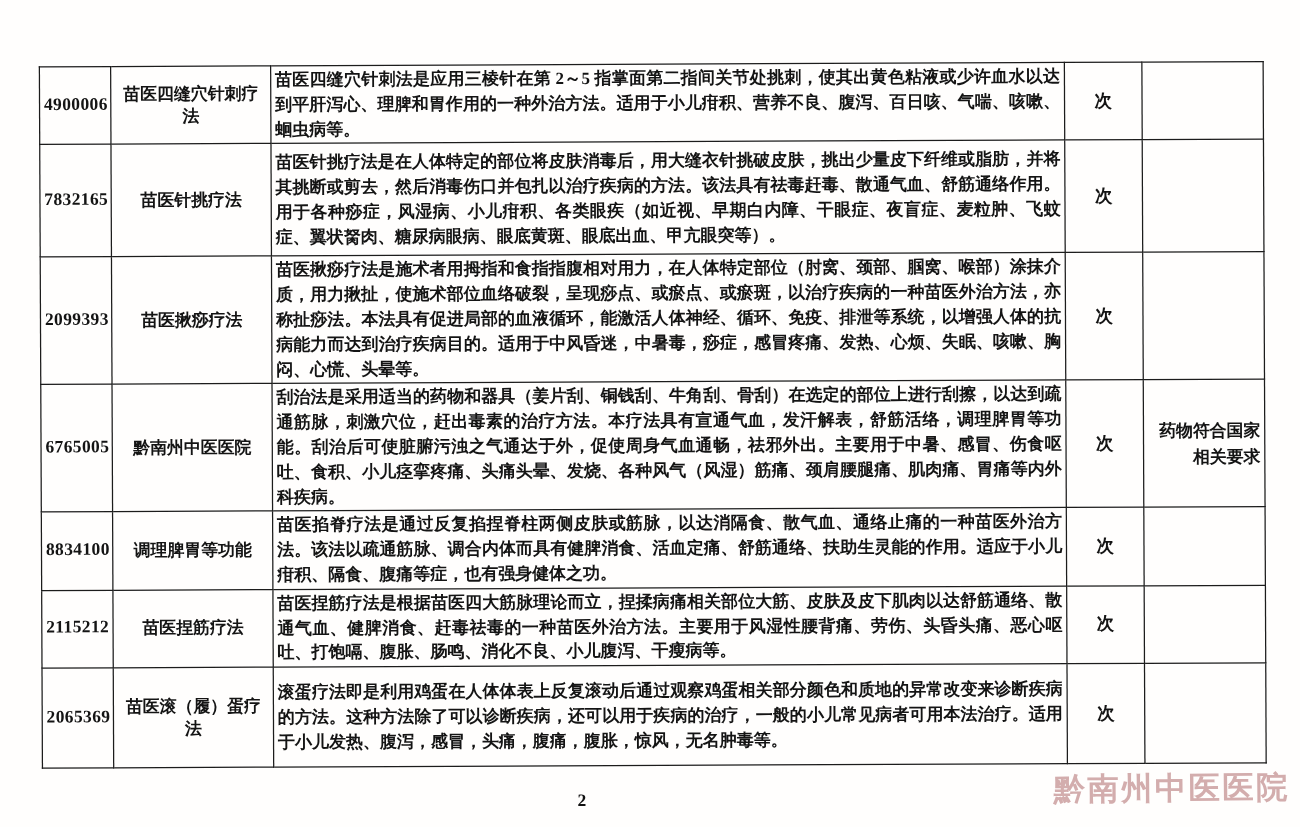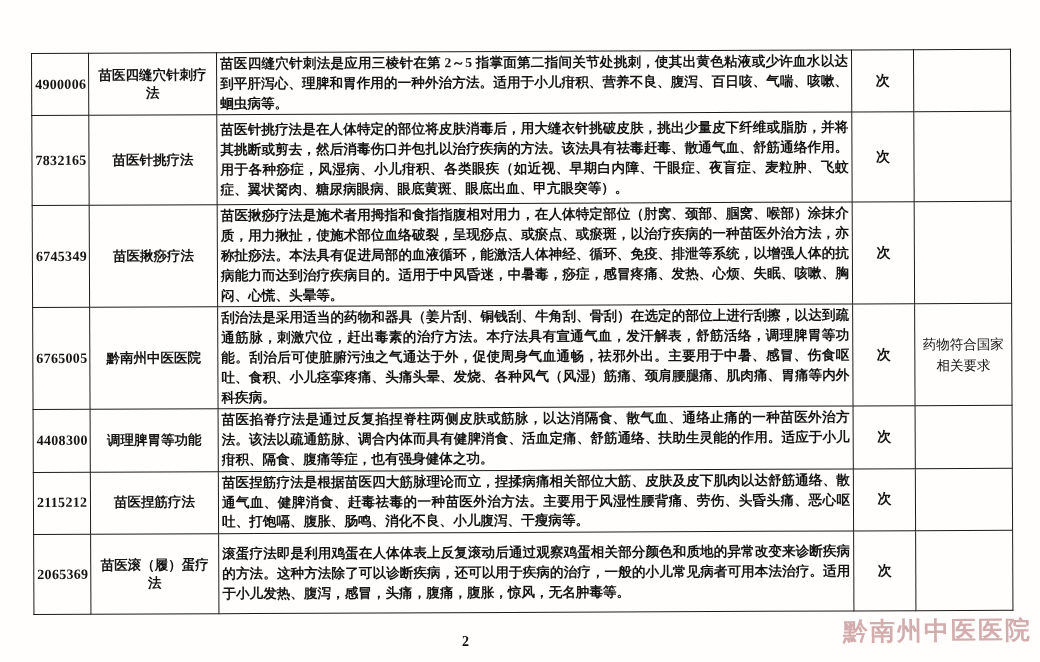--- a/index.html
+++ b/index.html
@@ -68,22 +68,22 @@
     text-justify: inter-ideograph;
     vertical-align: middle;
     padding: 2px 5px 2px 5px;
   }
   td.cell-unit {
     text-align: center;
     font-weight: 700;
     font-size: 14px;
   }
   td.cell-note {
-    text-align: center;
-    font-weight: 400;
+    text-align: right;
+    font-weight: 700;
     font-size: 13.5px;
     line-height: 21px;
     padding: 2px 6px;
   }
   .page-number {
     position: absolute;
     left: 462px;
     top: 634px;
     font-size: 14px;
     font-weight: 700;
@@ -128,35 +128,35 @@
           <td class="cell-note"></td>
         </tr>
         <tr style="height:90px;">
           <td class="cell-code">7832165</td>
           <td class="cell-name">苗医针挑疗法</td>
           <td class="cell-desc">苗医针挑疗法是在人体特定的部位将皮肤消毒后，用大缝衣针挑破皮肤，挑出少量皮下纤维或脂肪，并将其挑断或剪去，然后消毒伤口并包扎以治疗疾病的方法。该法具有祛毒赶毒、散通气血、舒筋通络作用。用于各种痧症，风湿病、小儿疳积、各类眼疾（如近视、早期白内障、干眼症、夜盲症、麦粒肿、飞蚊症、翼状胬肉、糖尿病眼病、眼底黄斑、眼底出血、甲亢眼突等）。</td>
           <td class="cell-unit">次</td>
           <td class="cell-note"></td>
         </tr>
         <tr style="height:100px;">
-          <td class="cell-code">6745349</td>
+          <td class="cell-code">2099393</td>
           <td class="cell-name">苗医揪痧疗法</td>
           <td class="cell-desc">苗医揪痧疗法是施术者用拇指和食指指腹相对用力，在人体特定部位（肘窝、颈部、腘窝、喉部）涂抹介质，用力揪扯，使施术部位血络破裂，呈现痧点、或瘀点、或瘀斑，以治疗疾病的一种苗医外治方法，亦称扯痧法。本法具有促进局部的血液循环，能激活人体神经、循环、免疫、排泄等系统，以增强人体的抗病能力而达到治疗疾病目的。适用于中风昏迷，中暑毒，痧症，感冒疼痛、发热、心烦、失眠、咳嗽、胸闷、心慌、头晕等。</td>
           <td class="cell-unit">次</td>
           <td class="cell-note"></td>
         </tr>
         <tr style="height:93px;">
           <td class="cell-code">6765005</td>
           <td class="cell-name">黔南州中医医院</td>
           <td class="cell-desc">刮治法是采用适当的药物和器具（姜片刮、铜钱刮、牛角刮、骨刮）在选定的部位上进行刮擦，以达到疏通筋脉，刺激穴位，赶出毒素的治疗方法。本疗法具有宣通气血，发汗解表，舒筋活络，调理脾胃等功能。刮治后可使脏腑污浊之气通达于外，促使周身气血通畅，祛邪外出。主要用于中暑、感冒、伤食呕吐、食积、小儿痉挛疼痛、头痛头晕、发烧、各种风气（风湿）筋痛、颈肩腰腿痛、肌肉痛、胃痛等内外科疾病。</td>
           <td class="cell-unit">次</td>
           <td class="cell-note">药物符合国家相关要求</td>
         </tr>
         <tr style="height:62px;">
-          <td class="cell-code">4408300</td>
+          <td class="cell-code">8834100</td>
           <td class="cell-name">调理脾胃等功能</td>
           <td class="cell-desc">苗医掐脊疗法是通过反复掐捏脊柱两侧皮肤或筋脉，以达消隔食、散气血、通络止痛的一种苗医外治方法。该法以疏通筋脉、调合内体而具有健脾消食、活血定痛、舒筋通络、扶助生灵能的作用。适应于小儿疳积、隔食、腹痛等症，也有强身健体之功。</td>
           <td class="cell-unit">次</td>
           <td class="cell-note"></td>
         </tr>
         <tr style="height:62px;">
           <td class="cell-code">2115212</td>
           <td class="cell-name">苗医捏筋疗法</td>
           <td class="cell-desc">苗医捏筋疗法是根据苗医四大筋脉理论而立，捏揉病痛相关部位大筋、皮肤及皮下肌肉以达舒筋通络、散通气血、健脾消食、赶毒祛毒的一种苗医外治方法。主要用于风湿性腰背痛、劳伤、头昏头痛、恶心呕吐、打饱嗝、腹胀、肠鸣、消化不良、小儿腹泻、干瘦病等。</td>
           <td class="cell-unit">次</td>

